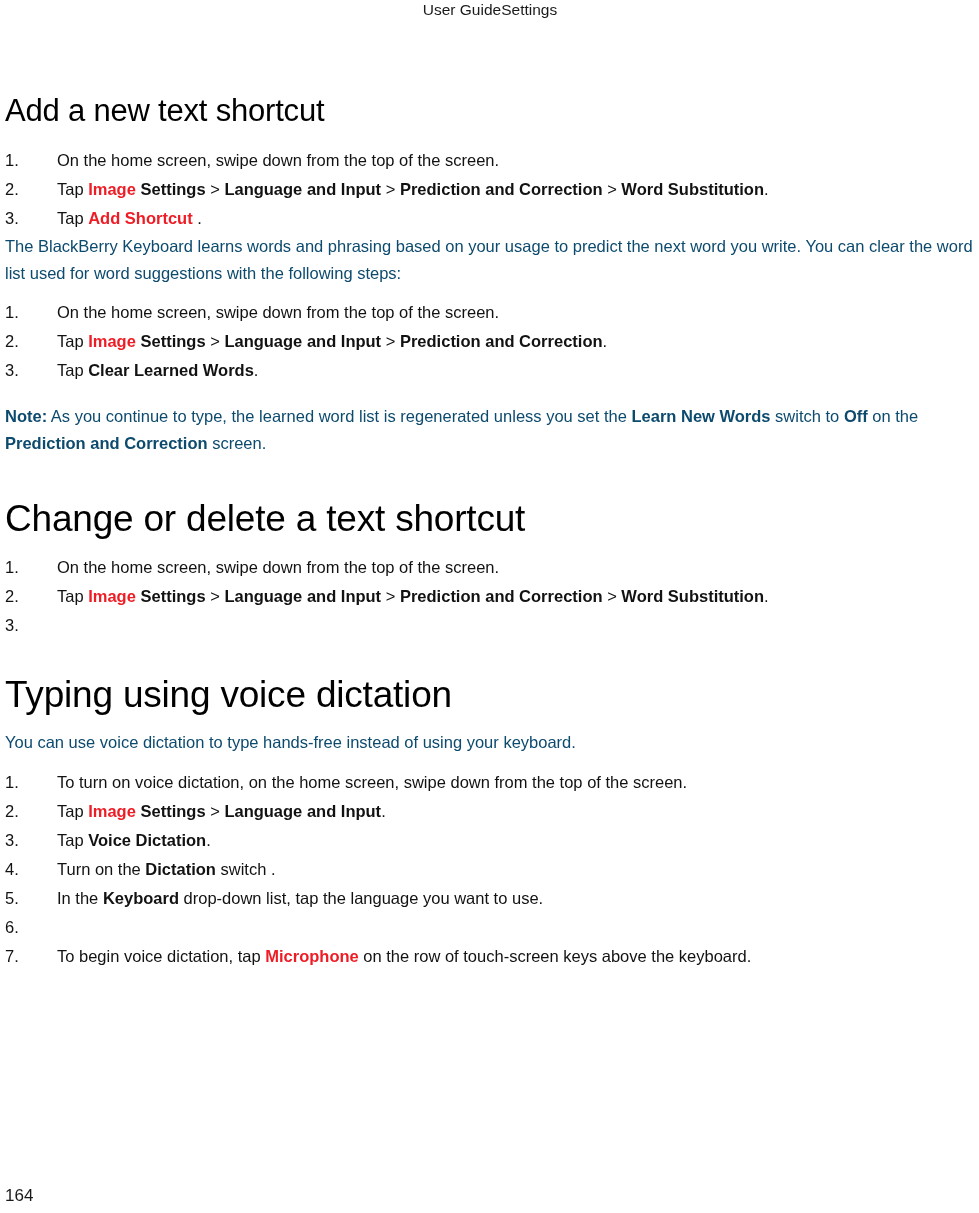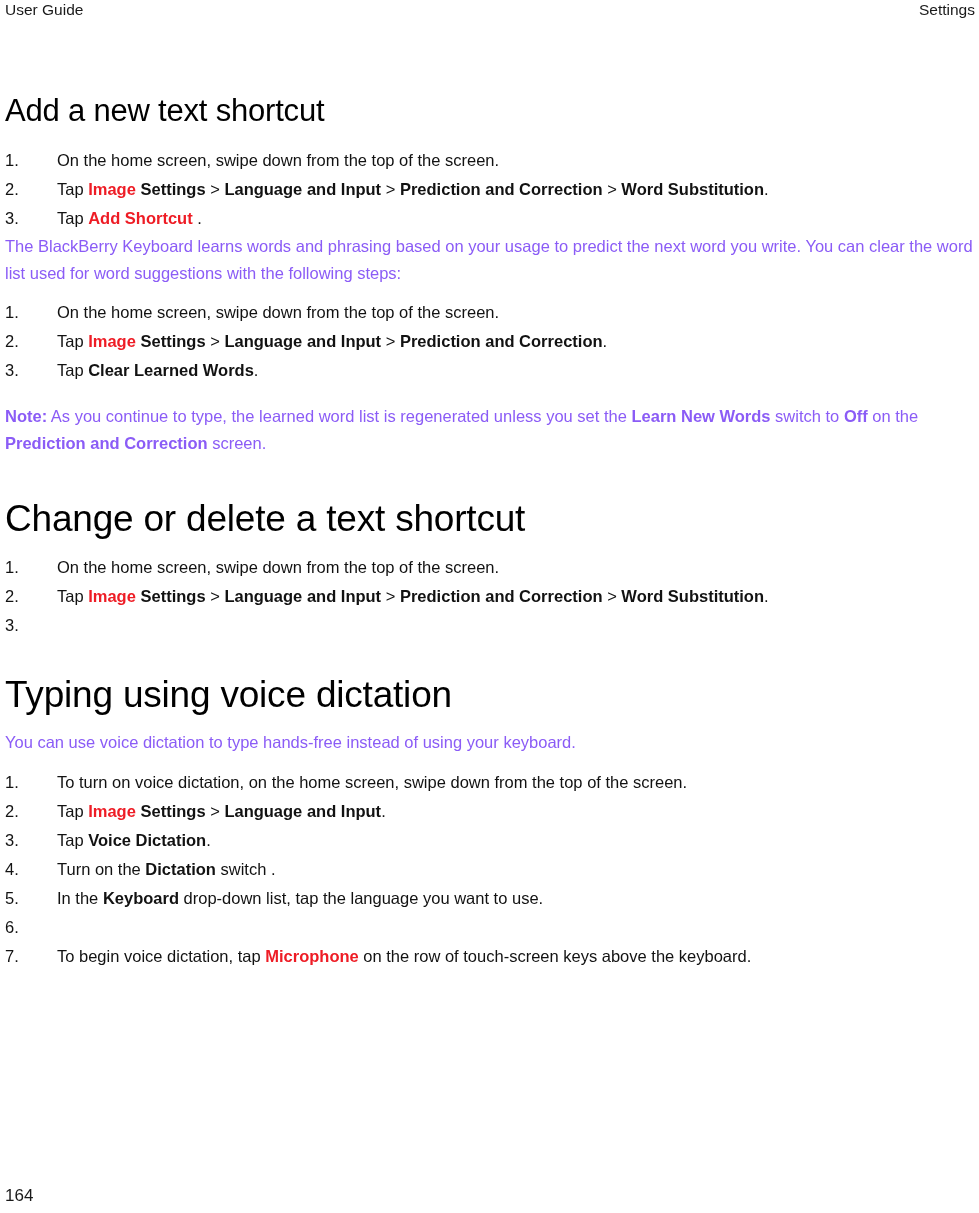--- a/index.html
+++ b/index.html
@@ -26,21 +26,21 @@
   
   .running-header {
     position: absolute;
     top: 0;
     left: 0;
     right: 0;
     height: 26px;
     padding: 0 4px 0 5px;
     box-sizing: border-box;
     display: flex;
-    justify-content: space-between;
+    justify-content: center;
     align-items: flex-start;
     font-size: 15.5px;
     line-height: 20px;
     color: #1a1a1a;
   }
   .running-header .rh-left { text-align: left; }
   .running-header .rh-right { text-align: right; }
 
   
   .content {
@@ -67,21 +67,21 @@
     font-size: 37px;
     line-height: 45px;
     padding-top: 32px;
     padding-bottom: 12px;
   }
 
   p.body-text {
     margin: 0;
     font-size: 16.5px;
     line-height: 26.5px;
-    color: #8b5cf6;
+    color: #0c4a6e;
   }
   p.intro-para { padding-bottom: 12px; }
   p.note-para  { padding-top: 18px; padding-bottom: 8px; }
 
   ol.steps {
     margin: 0;
     padding: 0;
     list-style: none;
     counter-reset: stepnum;
   }

